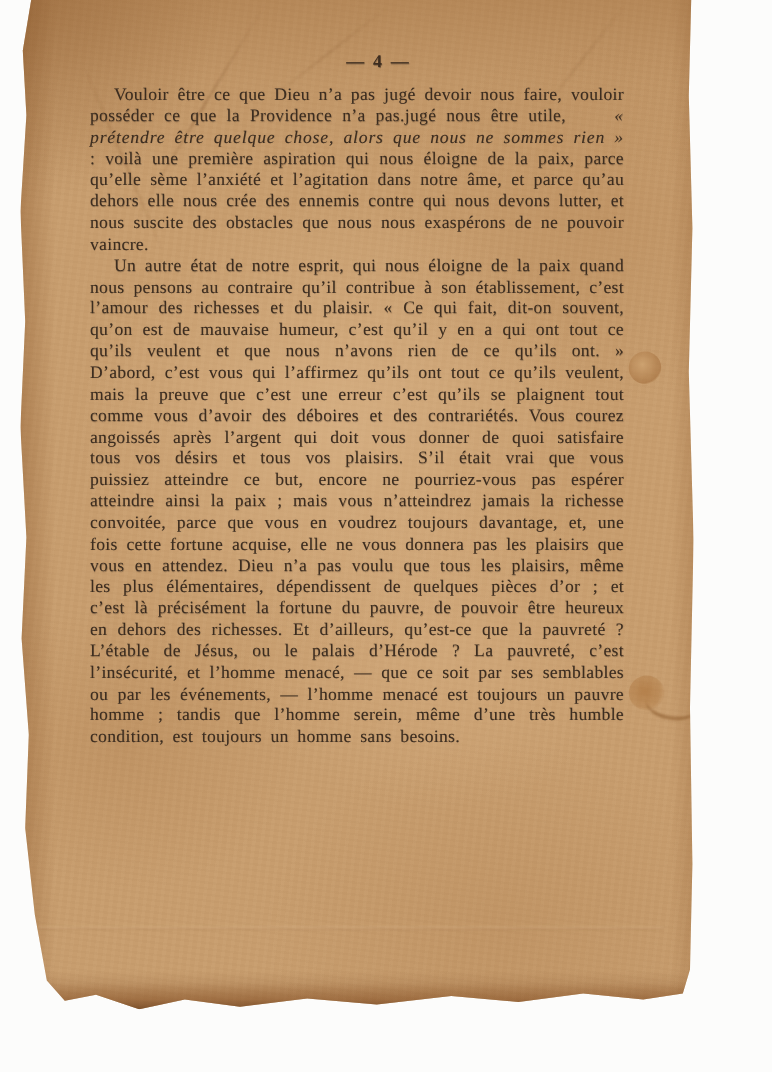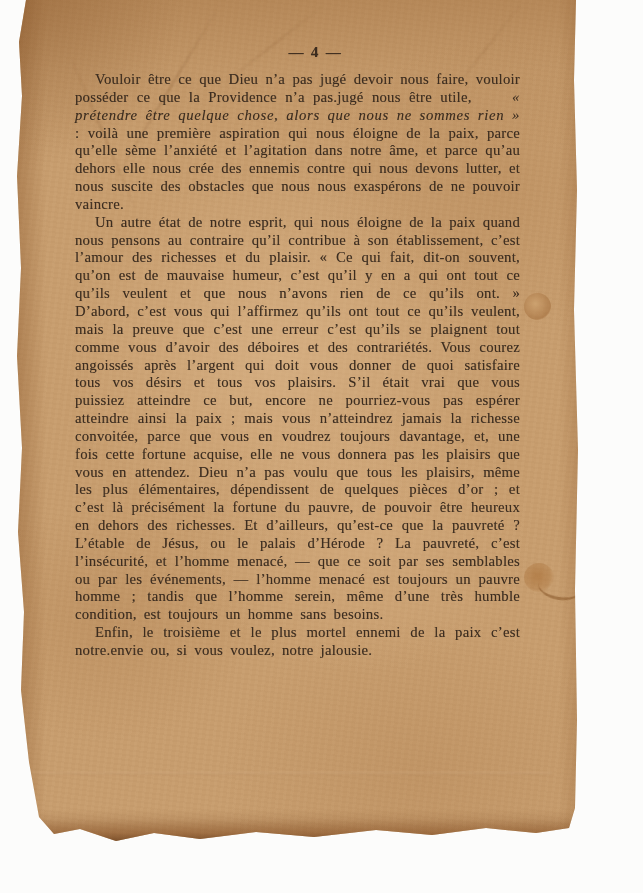--- a/index.html
+++ b/index.html
@@ -104,21 +104,20 @@
     <div class="crease c2"></div>
     <div class="crease c3"></div>
     <div class="crease c4"></div>
     <div class="crease-h"></div>
 
     <div class="page-number">— 4 —</div>
 
     <div class="text-body">
       <p><span>Vouloir être ce que Dieu n’a pas jugé devoir nous faire, vouloir posséder ce que la Providence n’a pas.jugé nous être utile, </span><em>« prétendre être quelque chose, alors que nous ne sommes rien »</em><span> : voilà une première aspiration qui nous éloigne de la paix, parce qu’elle sème l’anxiété et l’agitation dans notre âme, et parce qu’au dehors elle nous crée des ennemis contre qui nous devons lutter, et nous suscite des obstacles que nous nous exaspérons de ne pouvoir vaincre.</span></p>
       <p>Un autre état de notre esprit, qui nous éloigne de la paix quand nous pensons au contraire qu’il contribue à son établissement, c’est l’amour des richesses et du plaisir. « Ce qui fait, dit-on souvent, qu’on est de mauvaise humeur, c’est qu’il y en a qui ont tout ce qu’ils veulent et que nous n’avons rien de ce qu’ils ont. » D’abord, c’est vous qui l’affirmez qu’ils ont tout ce qu’ils veulent, mais la preuve que c’est une erreur c’est qu’ils se plaignent tout comme vous d’avoir des déboires et des contrariétés. Vous courez angoissés après l’argent qui doit vous donner de quoi satisfaire tous vos désirs et tous vos plaisirs. S’il était vrai que vous puissiez atteindre ce but, encore ne pourriez-vous pas espérer atteindre ainsi la paix ; mais vous n’atteindrez jamais la richesse convoitée, parce que vous en voudrez toujours davantage, et, une fois cette fortune acquise, elle ne vous donnera pas les plaisirs que vous en attendez. Dieu n’a pas voulu que tous les plaisirs, même les plus élémentaires, dépendissent de quelques pièces d’or ; et c’est là précisément la fortune du pauvre, de pouvoir être heureux en dehors des richesses. Et d’ailleurs, qu’est-ce que la pauvreté ? L’étable de Jésus, ou le palais d’Hérode ? La pauvreté, c’est l’insécurité, et l’homme menacé, — que ce soit par ses semblables ou par les événements, — l’homme menacé est toujours un pauvre homme ; tandis que l’homme serein, même d’une très humble condition, est toujours un homme sans besoins.</p>
-      <p>Enfin, le troisième et le plus mortel ennemi de la paix c’est notre.envie ou, si vous voulez, notre jalousie.</p>
     </div>
 
     <div class="spot-right"></div>
     <div class="stain-blot"></div>
     <div class="stain-tail"></div>
     <div class="bottom-edge"></div>
 
   </div>
 </div>
 

